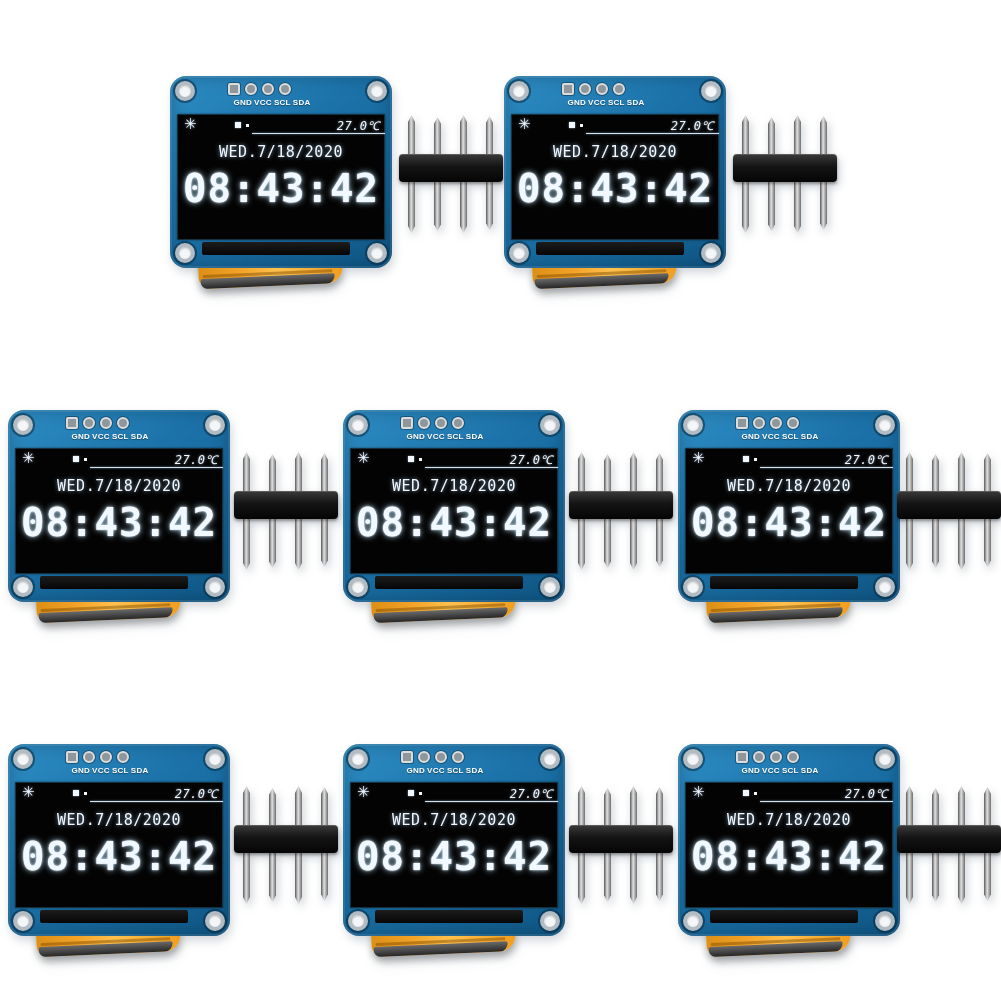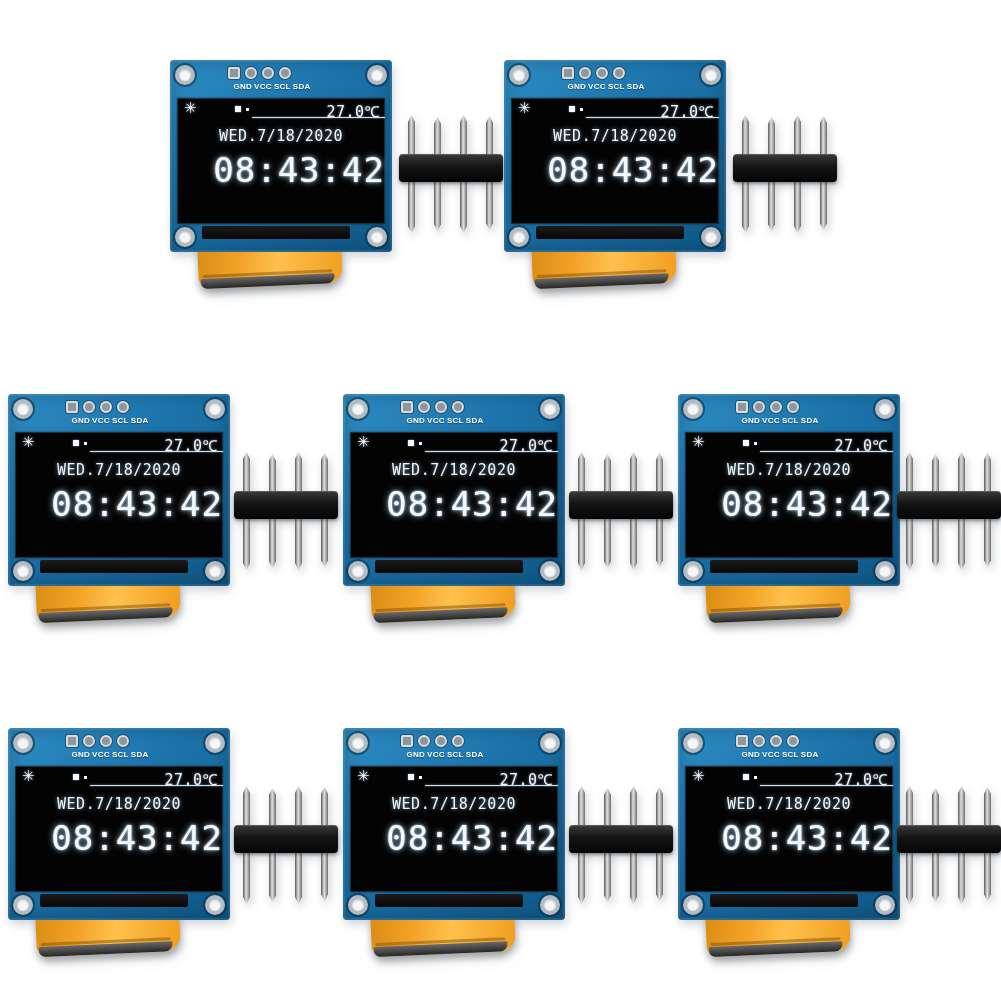--- a/index.html
+++ b/index.html
@@ -23,23 +23,23 @@
   .flex-connector{
     position:absolute;left:2px;right:8px;bottom:0;height:10px;
     background:linear-gradient(#6a6a6a,#262626);
     border-radius:2px 2px 9px 7px;
   }
   .flex-stripe{
     position:absolute;left:4px;right:10px;bottom:11px;height:3px;
     background:rgba(120,70,0,.45);border-radius:2px;
   }
   .pcb{
-    position:absolute;left:0;top:0;width:222px;height:192px;z-index:1;
+    position:absolute;left:0;top:16px;width:222px;height:192px;z-index:1;
     background:linear-gradient(145deg,#2e8ec4 0%,#1c73aa 40%,#0f5684 100%);
-    border-radius:4px;
+    border-radius:16px;
     box-shadow:inset 0 0 0 2px rgba(255,255,255,.10), inset 0 0 18px rgba(0,25,45,.35);
   }
   .hole{
     position:absolute;width:12px;height:12px;border-radius:50%;
     background:#f4f6f7;border:4px solid #b2bcc2;
     box-shadow:0 0 0 2px rgba(8,42,64,.55), inset 0 1px 2px rgba(0,0,0,.25);
   }
   .hole.tl{left:5px;top:5px}.hole.tr{right:5px;top:5px}
   .hole.bl{left:5px;bottom:5px}.hole.br{right:5px;bottom:5px}
   .pads{position:absolute;left:58px;top:7px;width:110px;height:11px;z-index:2;}
@@ -58,27 +58,27 @@
   .screen{
     position:absolute;left:7px;top:38px;width:208px;height:126px;z-index:2;
     background:#030303;border-radius:2px;
     box-shadow:inset 0 0 0 1px #15303f, 0 0 2px rgba(0,0,0,.6);
     color:#f2f8ff;font-family:"DejaVu Sans Mono", monospace;
   }
   .sun{position:absolute;left:7px;top:3px;font-size:15px;line-height:15px;
        font-family:"DejaVu Sans", sans-serif;text-shadow:0 0 3px rgba(190,225,255,.8);}
   .sq1{position:absolute;left:58px;top:8px;width:6px;height:6px;background:#f2f8ff;box-shadow:0 0 2px rgba(190,225,255,.8);}
   .sq2{position:absolute;left:69px;top:10px;width:3px;height:3px;background:#f2f8ff;}
-  .temp{position:absolute;right:5px;top:3px;font-size:15px;letter-spacing:.5px;
-        text-shadow:0 0 3px rgba(190,225,255,.7);}
+  .temp{position:absolute;right:5px;top:3px;font-size:12px;letter-spacing:.5px;
+        text-shadow:0 0 3px rgba(190,225,255,.7);font-style:italic;}
   .status-line{position:absolute;right:0;top:19px;width:64%;height:1px;background:#cfe2ec;box-shadow:0 0 2px rgba(190,225,255,.8);}
   .date{position:absolute;left:0;top:29px;width:100%;text-align:center;
         font-size:15px;letter-spacing:.5px;text-shadow:0 0 4px rgba(180,220,255,.75);}
-  .time{position:absolute;left:0;top:52px;width:100%;text-align:right;
-        font-size:34px;font-weight:normal;letter-spacing:1px;
+  .time{position:absolute;left:0;top:52px;width:100%;text-align:center;
+        font-size:39px;font-weight:bold;letter-spacing:1px;
         text-shadow:0 0 6px rgba(190,228,255,.9), 0 0 2px #ffffff;}
   .lcd-tail{
     position:absolute;left:32px;top:166px;width:148px;height:13px;z-index:2;
     background:linear-gradient(#1c1c1c,#060606);border-radius:2px;
   }
 
   
   .header-slot{position:absolute;width:104px;height:118px;filter:drop-shadow(2px 4px 4px rgba(40,60,80,.25));}
   .pin-header{position:absolute;inset:0;}
   .pin{

